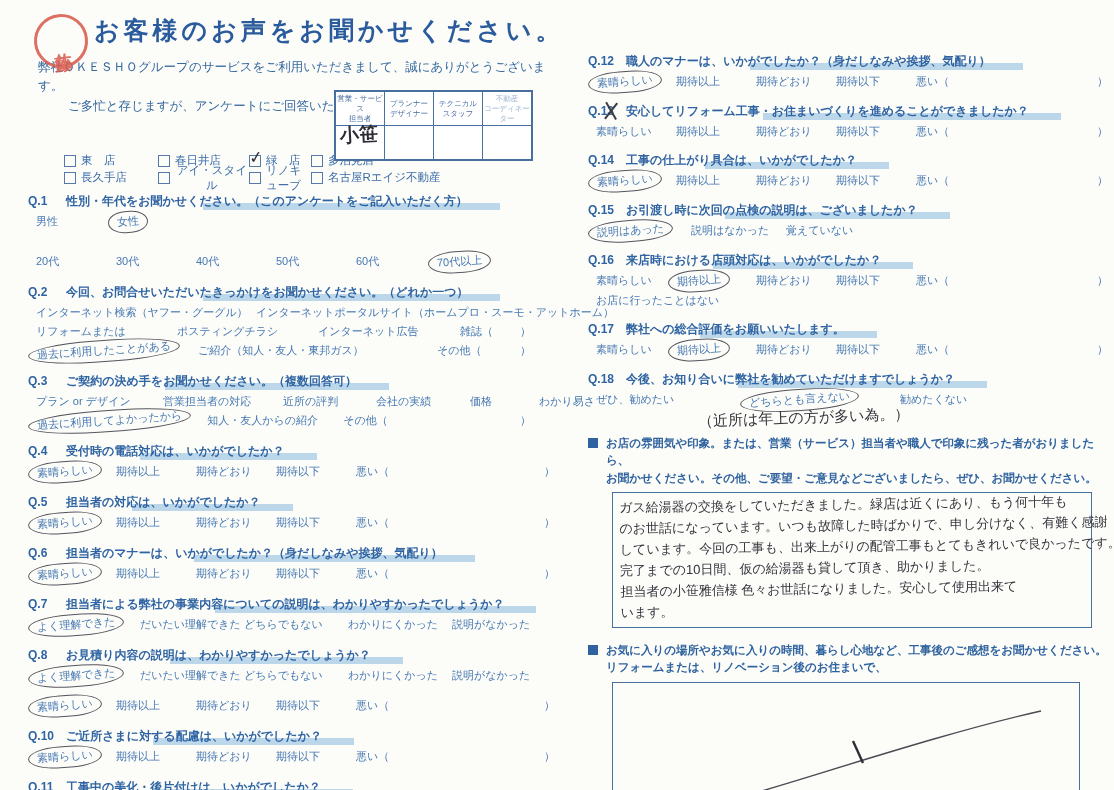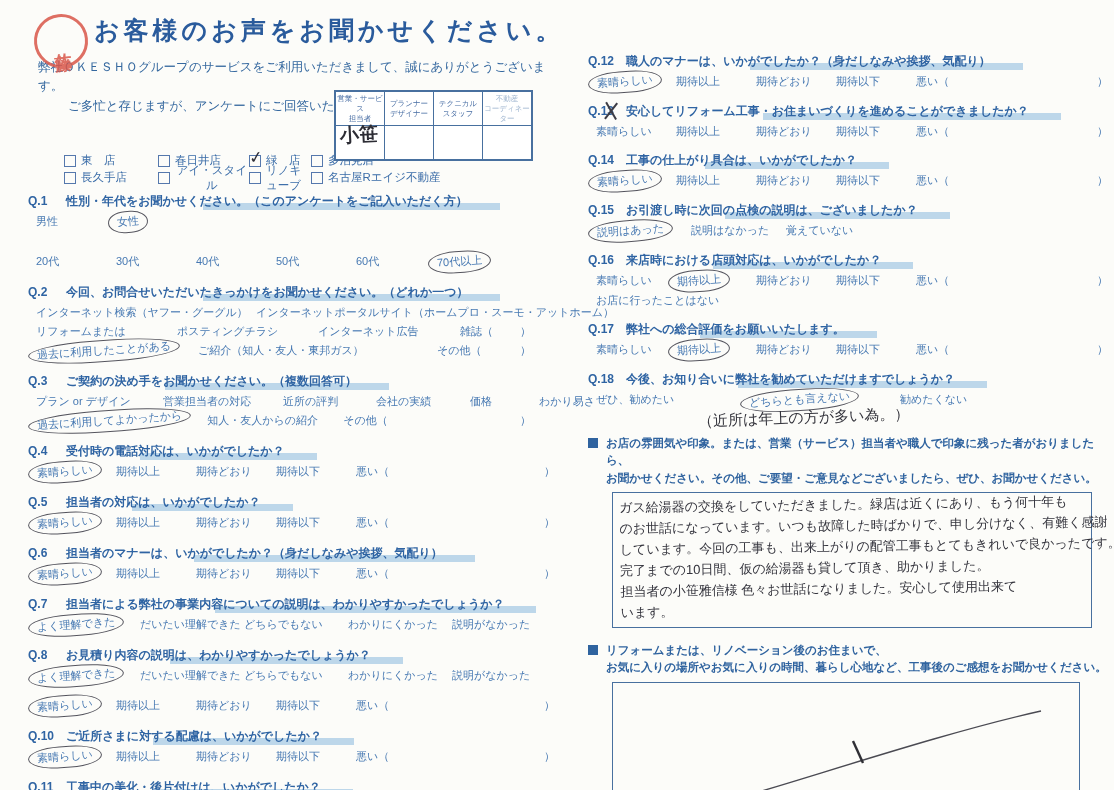--- a/index.html
+++ b/index.html
@@ -421,22 +421,22 @@
         <div>しています。今回の工事も、出来上がりの配管工事もとてもきれいで良かったです。</div>
         <div>完了までの10日間、仮の給湯器も貸して頂き、助かりました。</div>
         <div>担当者の小笹雅信様 色々お世話になりました。安心して使用出来て</div>
         <div>います。</div>
       </div>
   </div>
 
   <div class="prompt p2">
     <div class="bullet"></div>
     <div>
+      <div>お気に入りの場所やお気に入りの時間、暮らし心地など、工事後のご感想をお聞かせください。</div>
       <div>リフォームまたは、リノベーション後のお住まいで、</div>
-      <div>お気に入りの場所やお気に入りの時間、暮らし心地など、工事後のご感想をお聞かせください。</div>
     </div>
   </div>
   <div class="hand-box empty">
     <svg width="466" height="138" viewBox="0 0 466 138">
       <path d="M 86 126 C 170 104, 320 52, 428 28" stroke="#4a4a52" stroke-width="1.4" fill="none"></path>
       <path d="M 240 58 L 250 80" stroke="#2f2f35" stroke-width="2.4" fill="none"></path>
     </svg>
   </div>
 
 </div>

